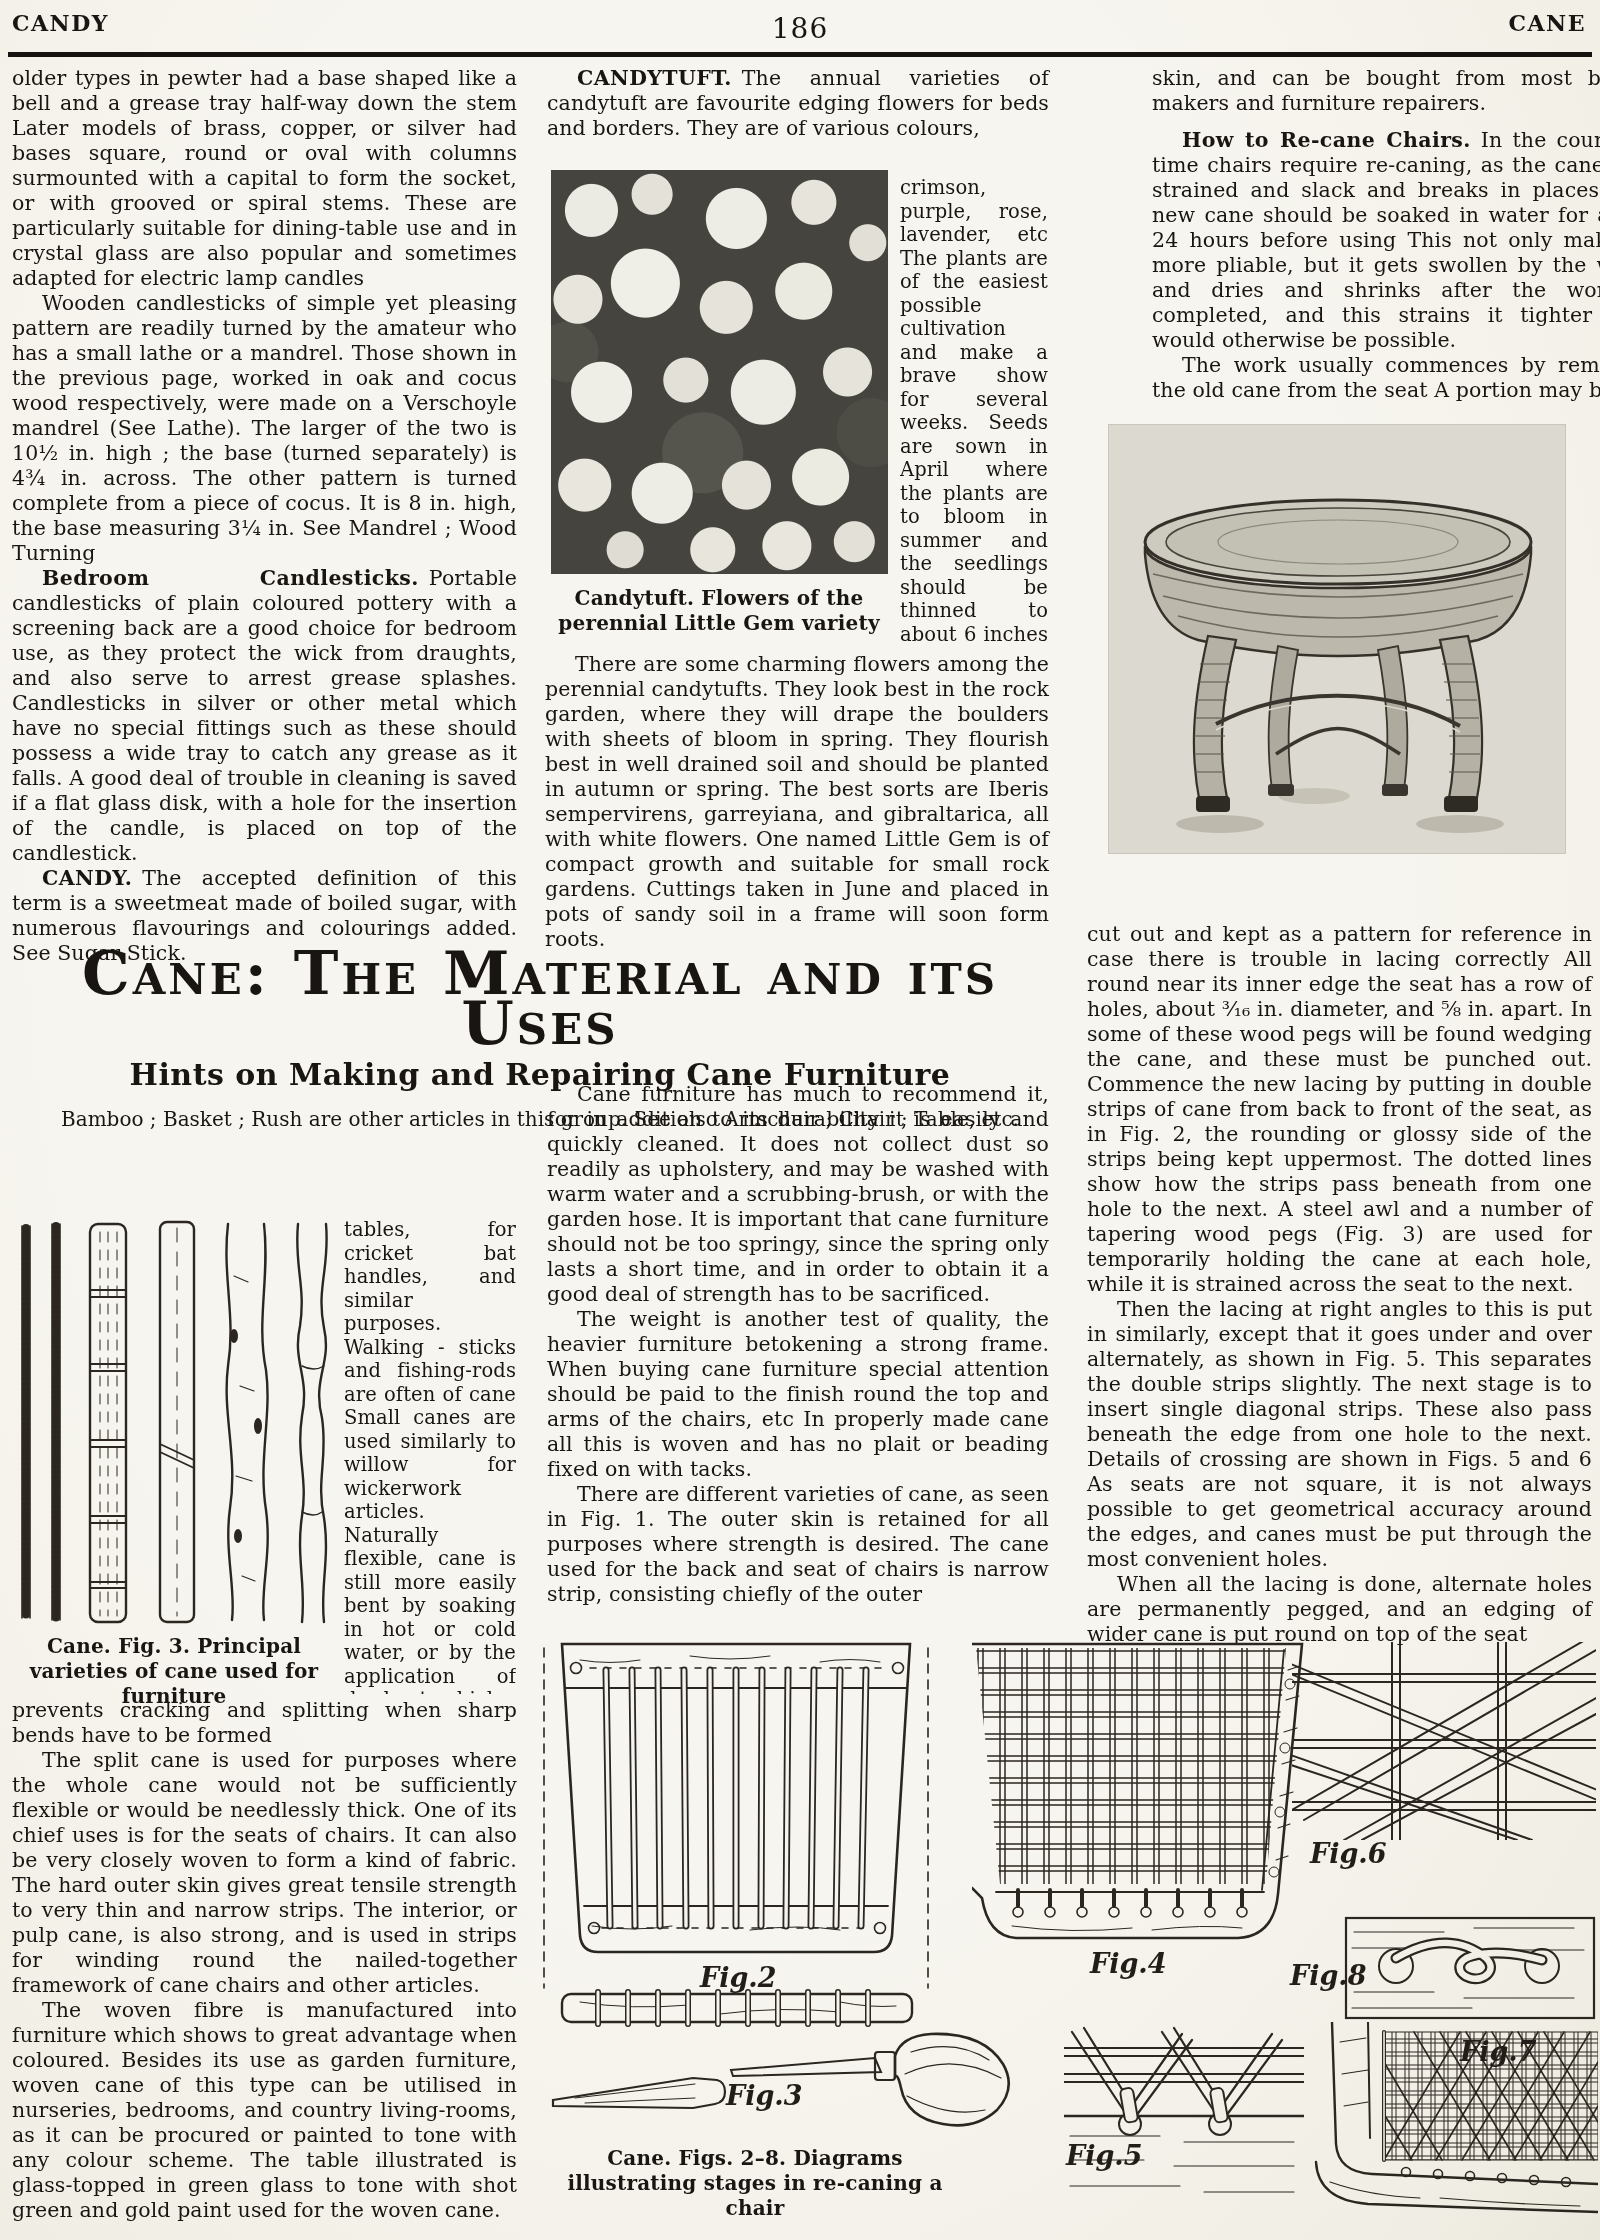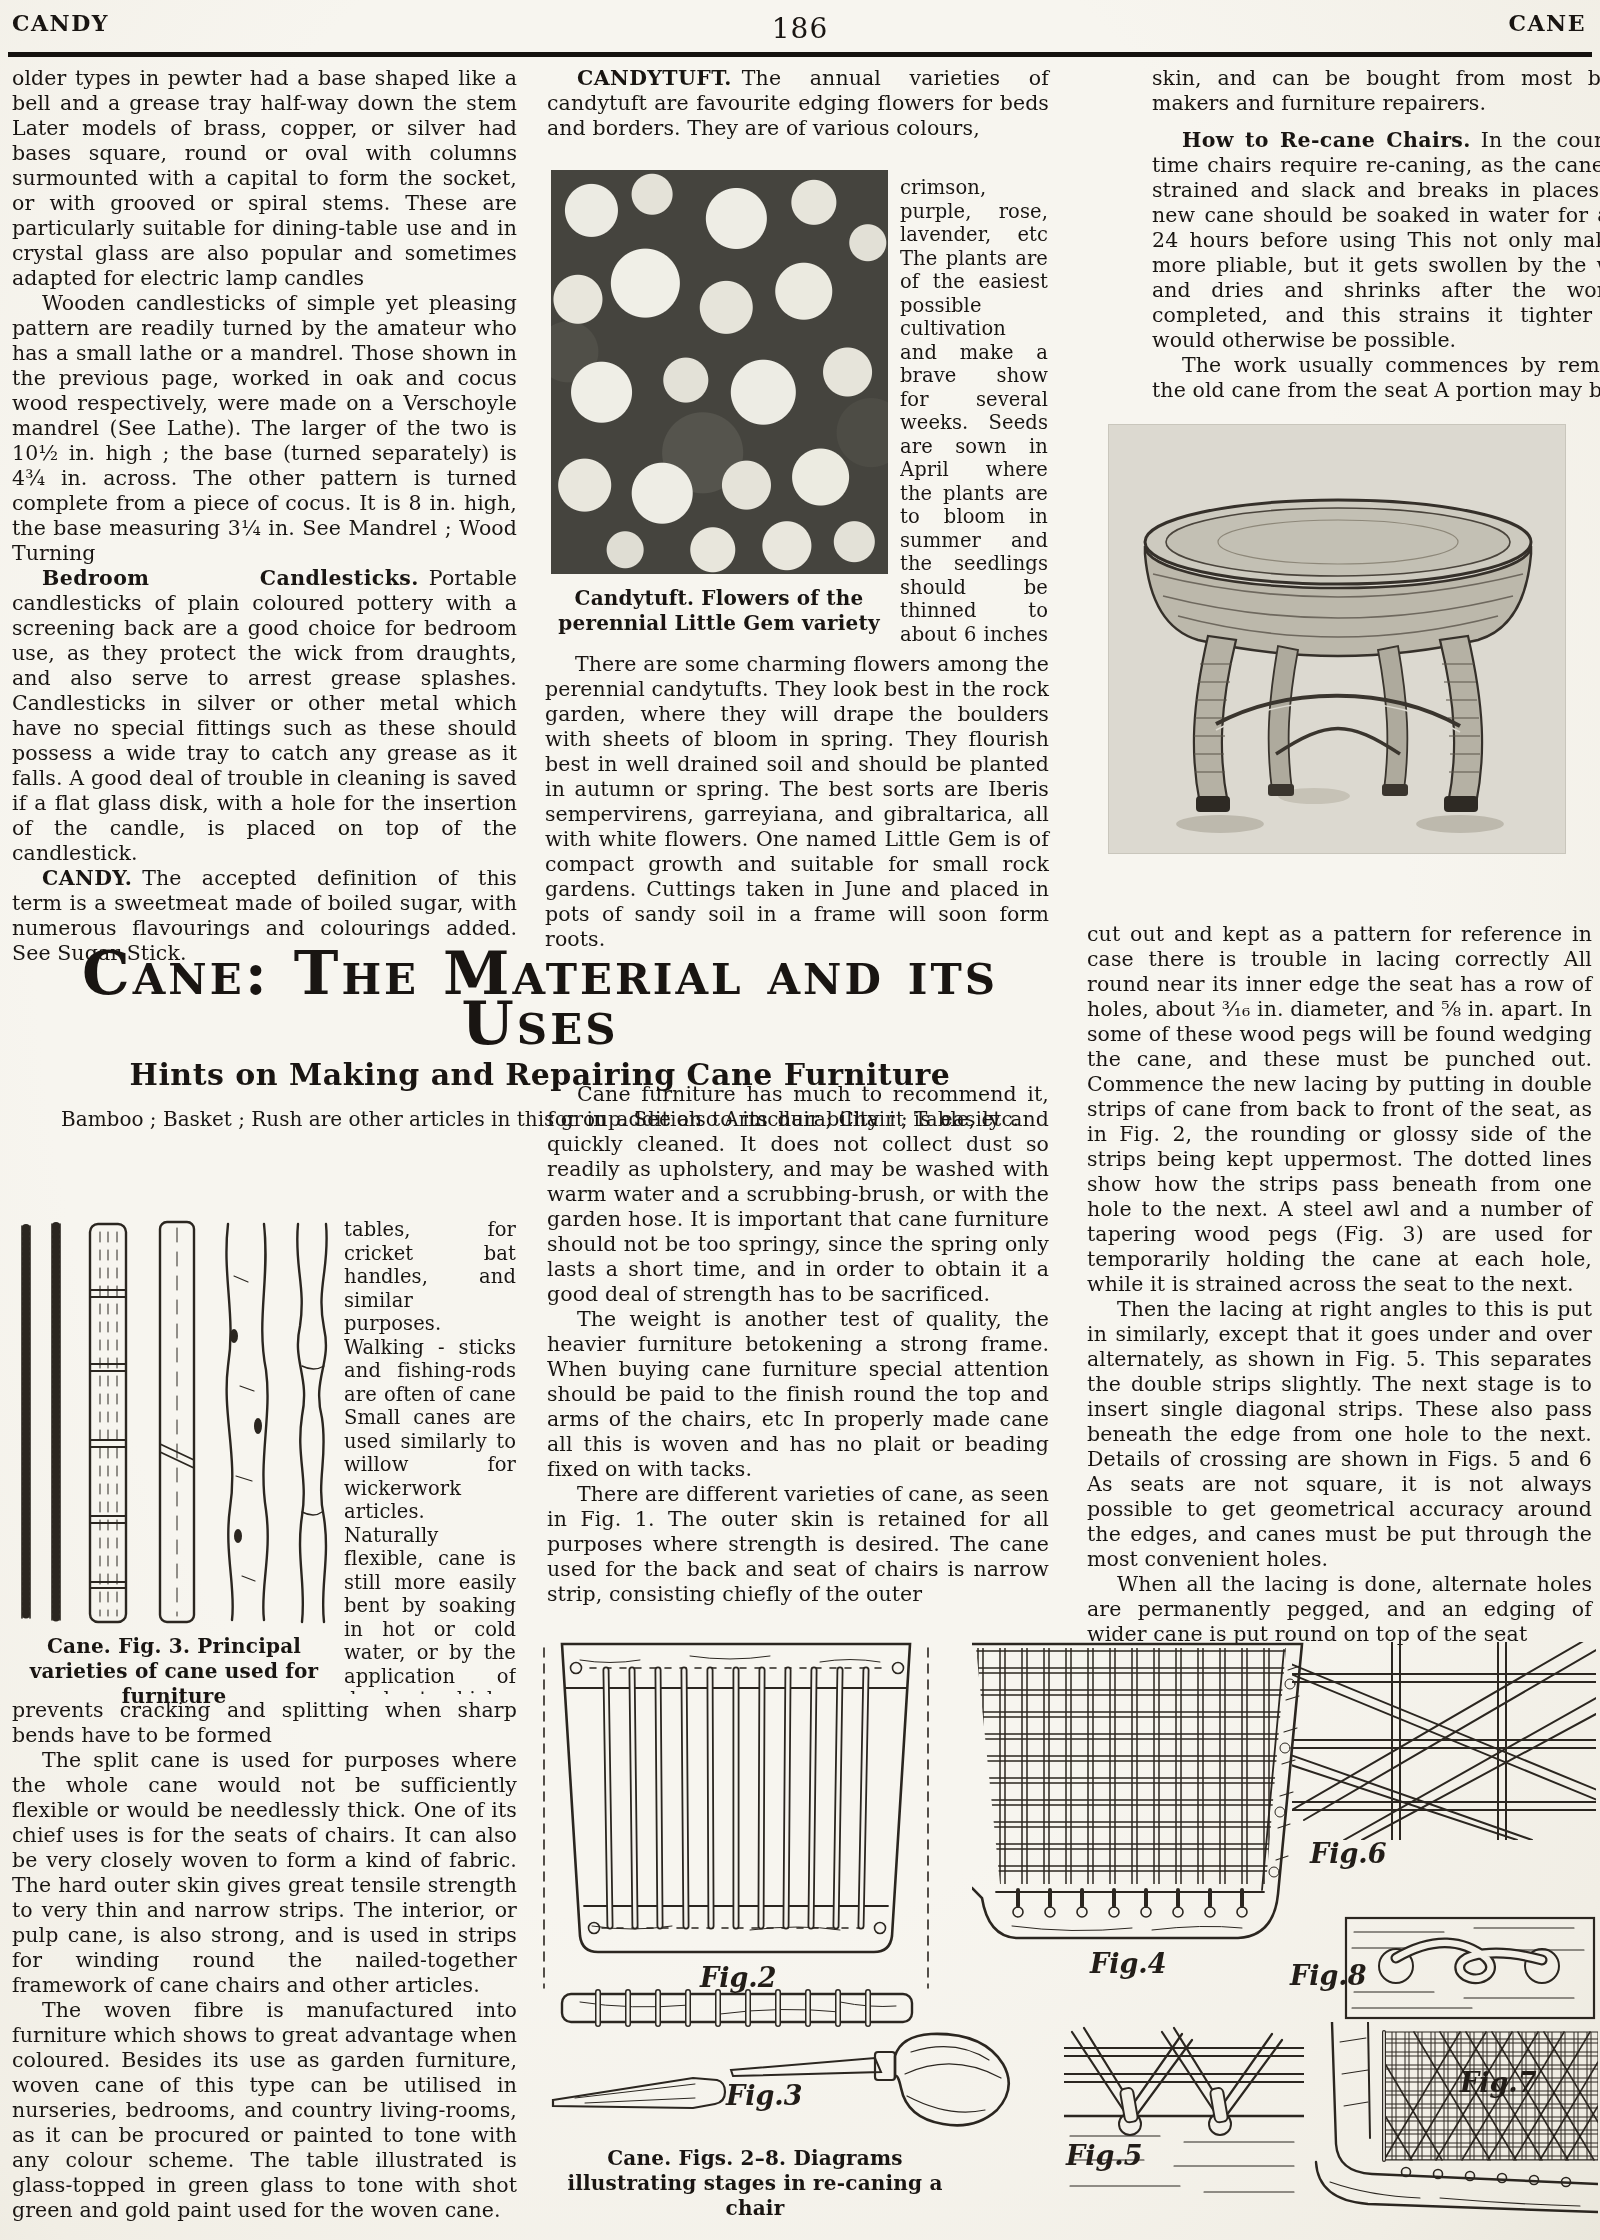--- a/index.html
+++ b/index.html
@@ -387,15 +387,15 @@
       <g stroke-width="1.6">
         <circle cx="96" cy="150" r="4.5"></circle>
           <circle cx="128" cy="152" r="4.5"></circle>
           <circle cx="160" cy="154" r="4.5"></circle>
         <circle cx="192" cy="156" r="4.5"></circle>
           <circle cx="224" cy="158" r="4.5"></circle>
           <circle cx="256" cy="160" r="4.5"></circle>
       </g>
     </svg>
   </div>
-  <div class="abs fig-label" style="left:1460px; top:2036px;margin-top:31px;">Fig.7</div>
+  <div class="abs fig-label" style="left:1460px; top:2036px;">Fig.7</div>
 
 </div>
 
 </body></html>

